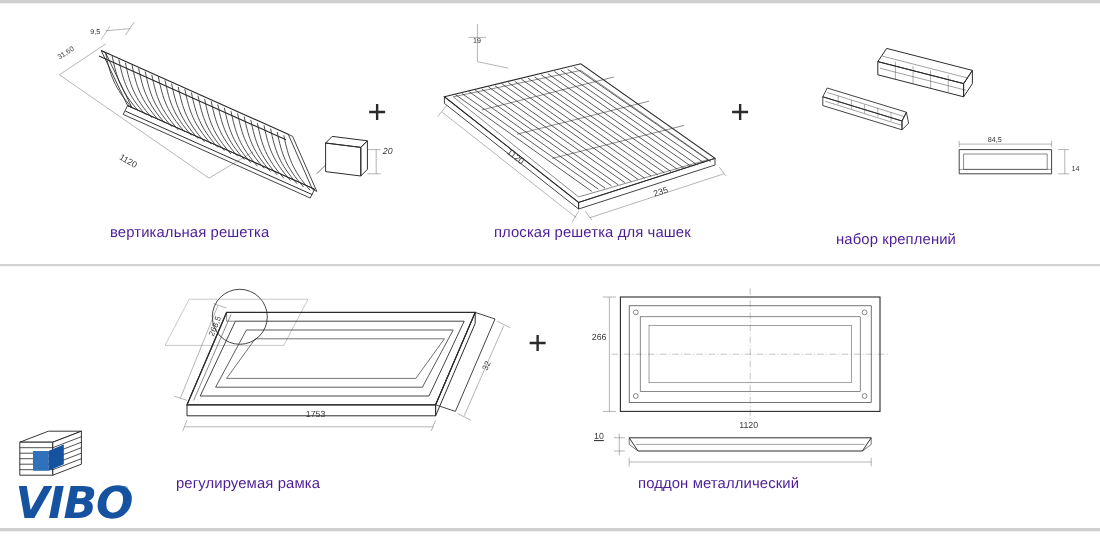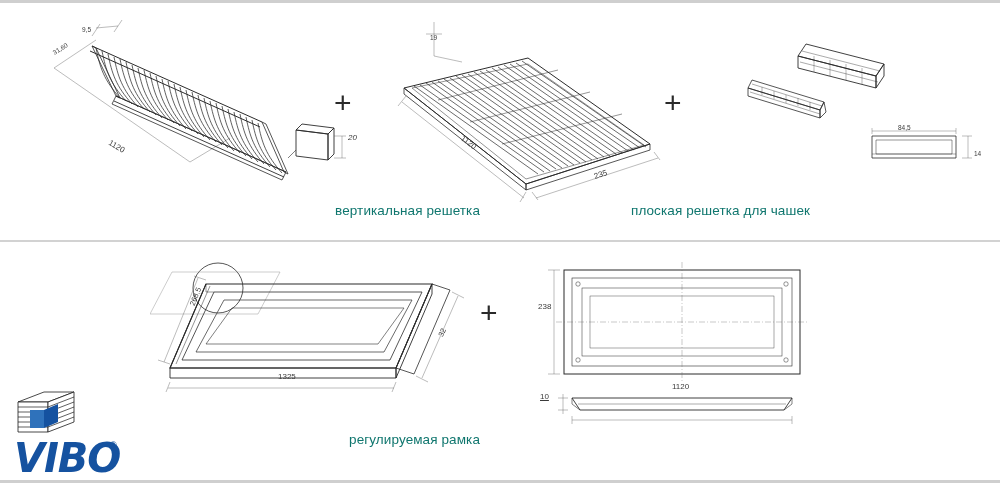--- a/index.html
+++ b/index.html
@@ -21,22 +21,22 @@
     position: absolute;
     background: #c9c9c9;
   }
   .hline-top { left: 0; top: 0; width: 1000px; height: 3px; background: #cfcfcf; }
   .hline-mid { left: 0; top: 240px; width: 1000px; height: 2px; background: #d2d2d2; }
   .hline-bottom { left: 0; top: 480px; width: 1000px; height: 3px; background: #cfcfcf; }
 
   .caption {
     position: absolute;
     font-size: 13.5px;
-    color: #0f766e;
-    text-align: right;
+    color: #4c1d95;
+    text-align: left;
     white-space: nowrap;
     letter-spacing: 0.1px;
   }
   .plus {
     position: absolute;
     font-size: 30px;
     color: #2a2a2a;
     font-weight: 400;
     line-height: 1;
   }
@@ -212,21 +212,21 @@
           <line x1="276" y1="138" x2="282" y2="146"></line>
           <line x1="158" y1="184" x2="280" y2="144"></line>
         </g>
       </g>
     </svg>
   </div>
   <div class="dimtext" style="left:430px; top:34px;">19</div>
   <div class="dimtext" style="left:460px; top:138px; transform:rotate(38deg); font-size:8px;">1120</div>
   <div class="dimtext" style="left:594px; top:170px; transform:rotate(-18deg); font-size:8px;">235</div>
 
-  <div class="caption" style="left:430px; top:203px; width:380px;">плоская решетка для чашек</div>
+  <div class="caption" style="left:449px; top:203px; width:380px;">плоская решетка для чашек</div>
 
   <div class="plus" style="left:664px; top:88px;">+</div>
 
   <div class="fig" style="left:740px; top:30px;">
     <svg width="240" height="160" viewBox="0 0 240 160">
       <g stroke="#2b2b2b" fill="none" stroke-width="0.7">
 
         <path d="M8 58 L12 50 L84 72 L80 80 Z" stroke-width="0.8"></path>
         <path d="M8 58 L8 66 L80 88 L80 80 Z" stroke-width="0.8"></path>
         <path d="M80 80 L80 88 L86 82 L84 72 Z" stroke-width="0.8"></path>
@@ -262,20 +262,21 @@
           <line x1="222" y1="106" x2="232" y2="106"></line>
           <line x1="222" y1="128" x2="232" y2="128"></line>
           <line x1="228" y1="106" x2="228" y2="128"></line>
         </g>
       </g>
     </svg>
   </div>
   <div class="dimtext" style="left:898px; top:124px;">84,5</div>
   <div class="dimtext" style="left:974px; top:150px;">14</div>
 
+  <div class="caption" style="left:760px; top:210px; width:220px;">набор креплений</div>
 
   <div class="fig" style="left:150px; top:258px;">
     <svg width="330" height="160" viewBox="0 0 330 160">
       <g stroke="#2b2b2b" fill="none" stroke-width="0.7">
 
         <circle cx="68" cy="30" r="25" stroke="#2b2b2b" stroke-width="0.8"></circle>
 
         <path d="M22 14 L130 14 L108 56 L0 56 Z" stroke="#9a9a9a" stroke-width="0.5"></path>
 
         <path d="M56 26 L282 26 L246 110 L20 110 Z" stroke-width="1.1"></path>
@@ -300,21 +301,21 @@
           <line x1="266" y1="118" x2="278" y2="124"></line>
           <line x1="308" y1="38" x2="272" y2="120"></line>
           <line x1="56" y1="22" x2="44" y2="18"></line>
           <line x1="20" y1="106" x2="8" y2="102"></line>
           <line x1="48" y1="20" x2="14" y2="104"></line>
         </g>
       </g>
     </svg>
   </div>
   <div class="dimtext" style="left:186px; top:292px; transform:rotate(-68deg); font-size:7.5px;">268,5</div>
-  <div class="dimtext" style="left:278px; top:372px; font-size:8px;">1325</div>
+  <div class="dimtext" style="left:278px; top:372px; font-size:8px;">1753</div>
   <div class="dimtext" style="left:438px; top:328px; transform:rotate(-66deg); font-size:7.5px;">32</div>
 
   <div class="caption" style="left:160px; top:432px; width:320px;">регулируемая рамка</div>
 
   <div class="plus" style="left:480px; top:298px;">+</div>
 
   <div class="fig" style="left:534px; top:258px;">
     <svg width="320" height="170" viewBox="0 0 320 170">
       <g stroke="#2b2b2b" fill="none" stroke-width="0.7">
 
@@ -349,24 +350,25 @@
           <line x1="24" y1="140" x2="34" y2="140"></line>
           <line x1="24" y1="152" x2="34" y2="152"></line>
           <line x1="29" y1="136" x2="29" y2="156"></line>
           <line x1="38" y1="158" x2="38" y2="166"></line>
           <line x1="258" y1="158" x2="258" y2="166"></line>
           <line x1="38" y1="162" x2="258" y2="162"></line>
         </g>
       </g>
     </svg>
   </div>
-  <div class="dimtext" style="left:538px; top:302px; font-size:8px;">238</div>
+  <div class="dimtext" style="left:538px; top:302px; font-size:8px;">266</div>
   <div class="dimtext" style="left:672px; top:382px; font-size:8px;">1120</div>
   <div class="dimtext" style="left:540px; top:392px; font-size:8px;text-decoration:underline;">10</div>
 
+  <div class="caption" style="left:580px; top:432px; width:320px;">поддон металлический</div>
 
   <div id="logo-block">
     <svg width="64" height="48" viewBox="0 0 64 48">
       <g>
         <polygon points="4,14 30,4 60,4 34,14" fill="#ffffff" stroke="#1b1b1b" stroke-width="0.8"></polygon>
         <polygon points="4,14 34,14 34,44 4,44" fill="#ffffff" stroke="#1b1b1b" stroke-width="0.8"></polygon>
         <polygon points="34,14 60,4 60,34 34,44" fill="#ffffff" stroke="#1b1b1b" stroke-width="0.8"></polygon>
         <g stroke="#1b1b1b" stroke-width="0.7">
           <line x1="4" y1="19" x2="34" y2="19"></line>
           <line x1="4" y1="24" x2="34" y2="24"></line>

